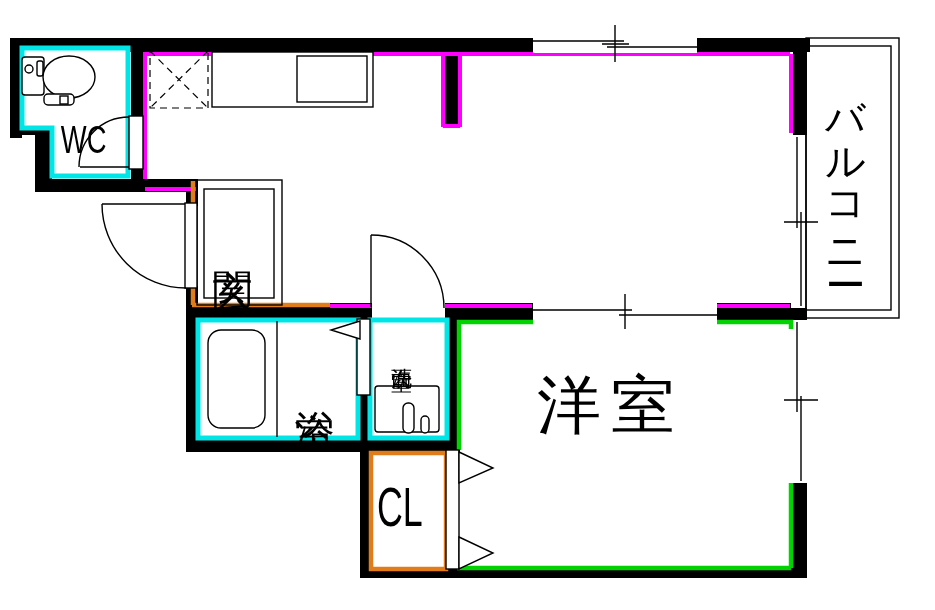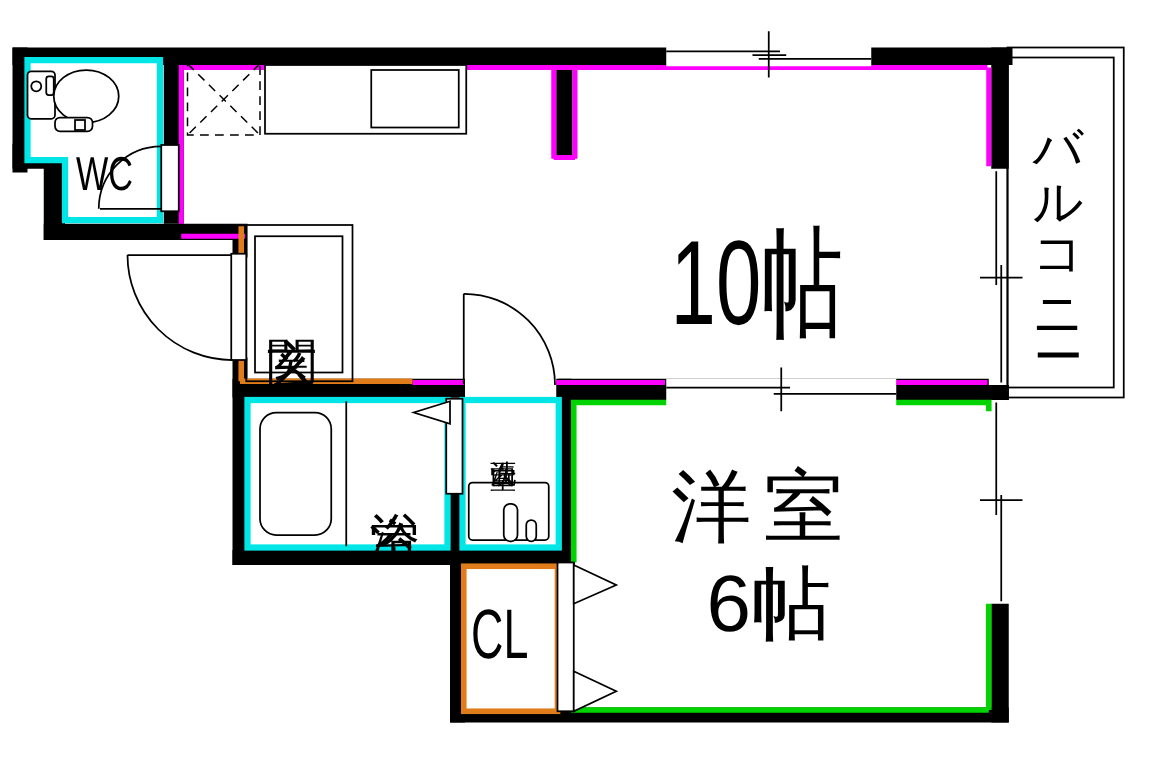--- a/index.html
+++ b/index.html
@@ -170,23 +170,20 @@
   <g>
     <path class="ln" d="M371,235 V307"></path>
     <path class="ln" d="M371,235 A73,73 0 0 1 444,308"></path>
   </g>
 </svg>
 
   <div class="lbl" style="left:48px;top:116px;width:72px;height:48px;font-size:38px">
     <span class="cx72">WC</span>
     </div>
 
-  <div class="lbl" style="left:460px;top:180px;width:290px;height:94px;font-size:96px">
-    <span class="cx68">10帖</span>
-    </div>
 
   <div class="lbl vert" style="left:824px;top:62px;width:44px;height:216px;font-size:40px">
     <span>バルコニー</span>
     </div>
 
   <div class="lbl vert" style="left:211px;top:196px;width:44px;height:88px;font-size:40px">
     <span>玄関</span>
     </div>
 
   <div class="lbl vert" style="left:293px;top:336px;width:44px;height:88px;font-size:40px">
@@ -197,17 +194,14 @@
     <span>洗面室</span>
     </div>
 
   <div class="lbl" style="left:478px;top:366px;width:266px;height:78px;font-size:64px;letter-spacing:10px">
     <span>洋室</span>
     </div>
 
   <div class="lbl" style="left:362px;top:478px;width:76px;height:58px;font-size:56px">
     <span class="cx64">CL</span>
     </div>
-  <div class="lbl" style="left:480px;top:444px;width:270px;height:78px;font-size:64px">
-    <span>6帖</span>
-    </div>
 
 </div>
 
 </body></html>

